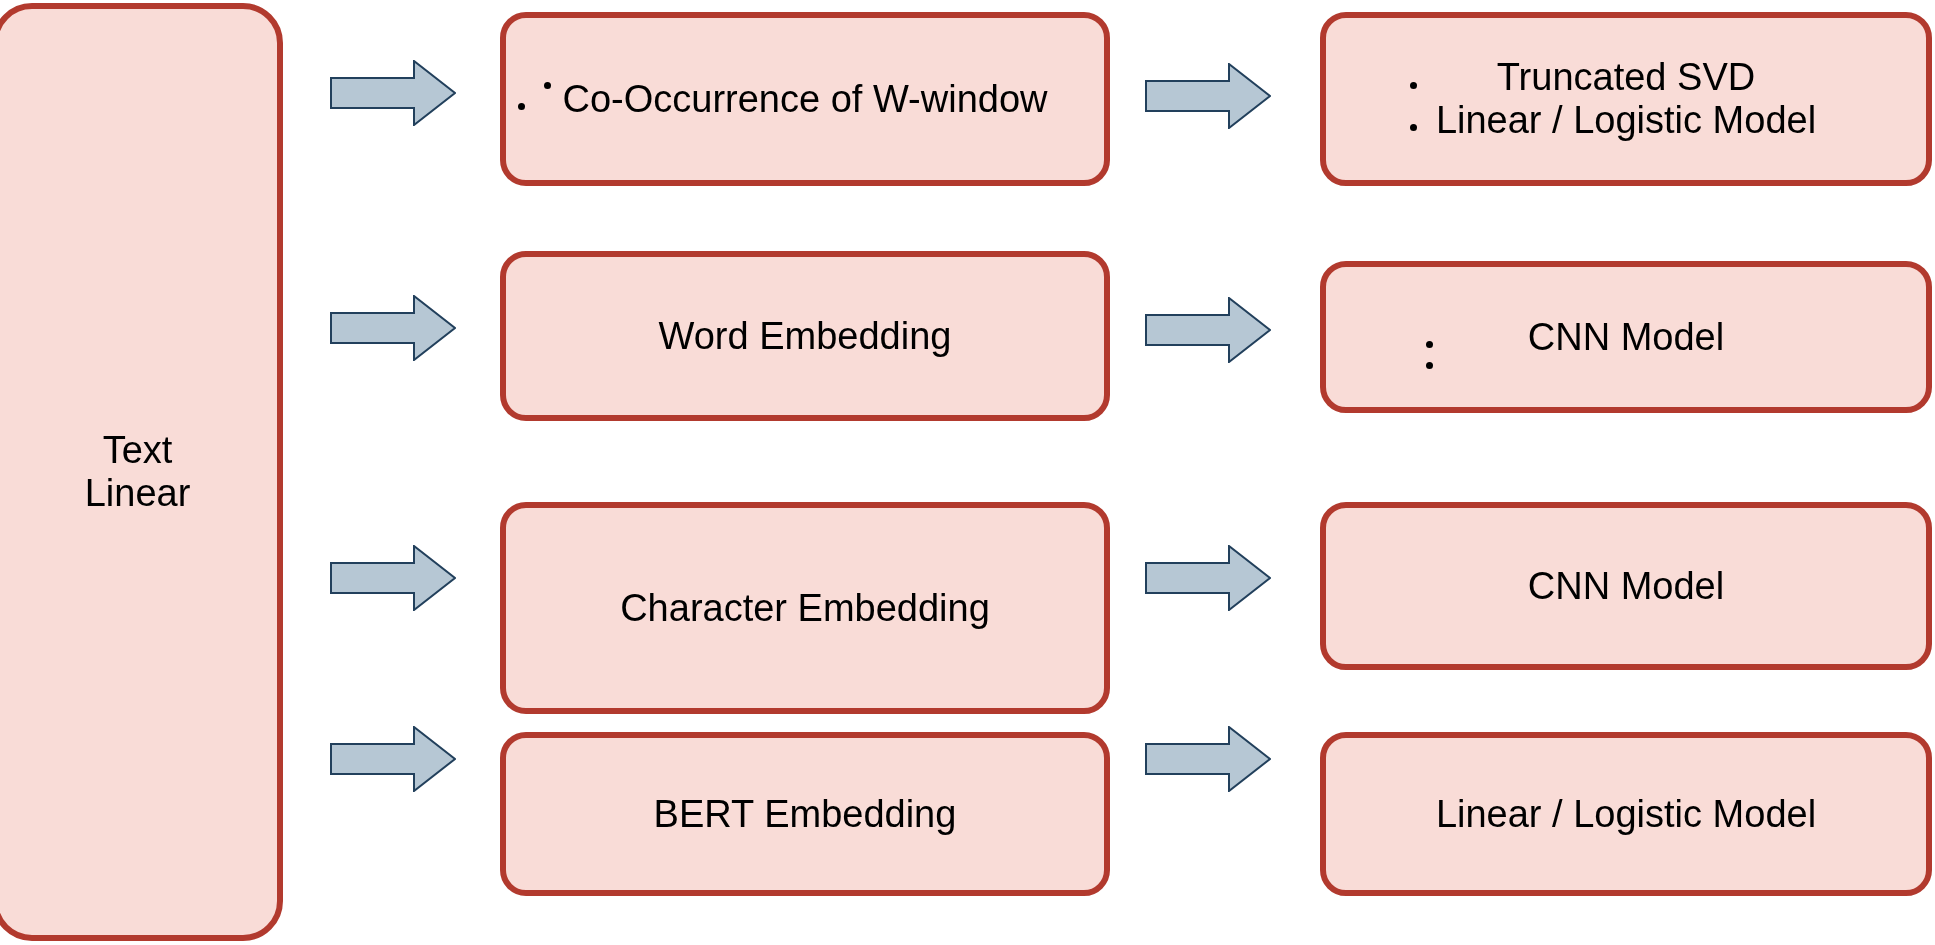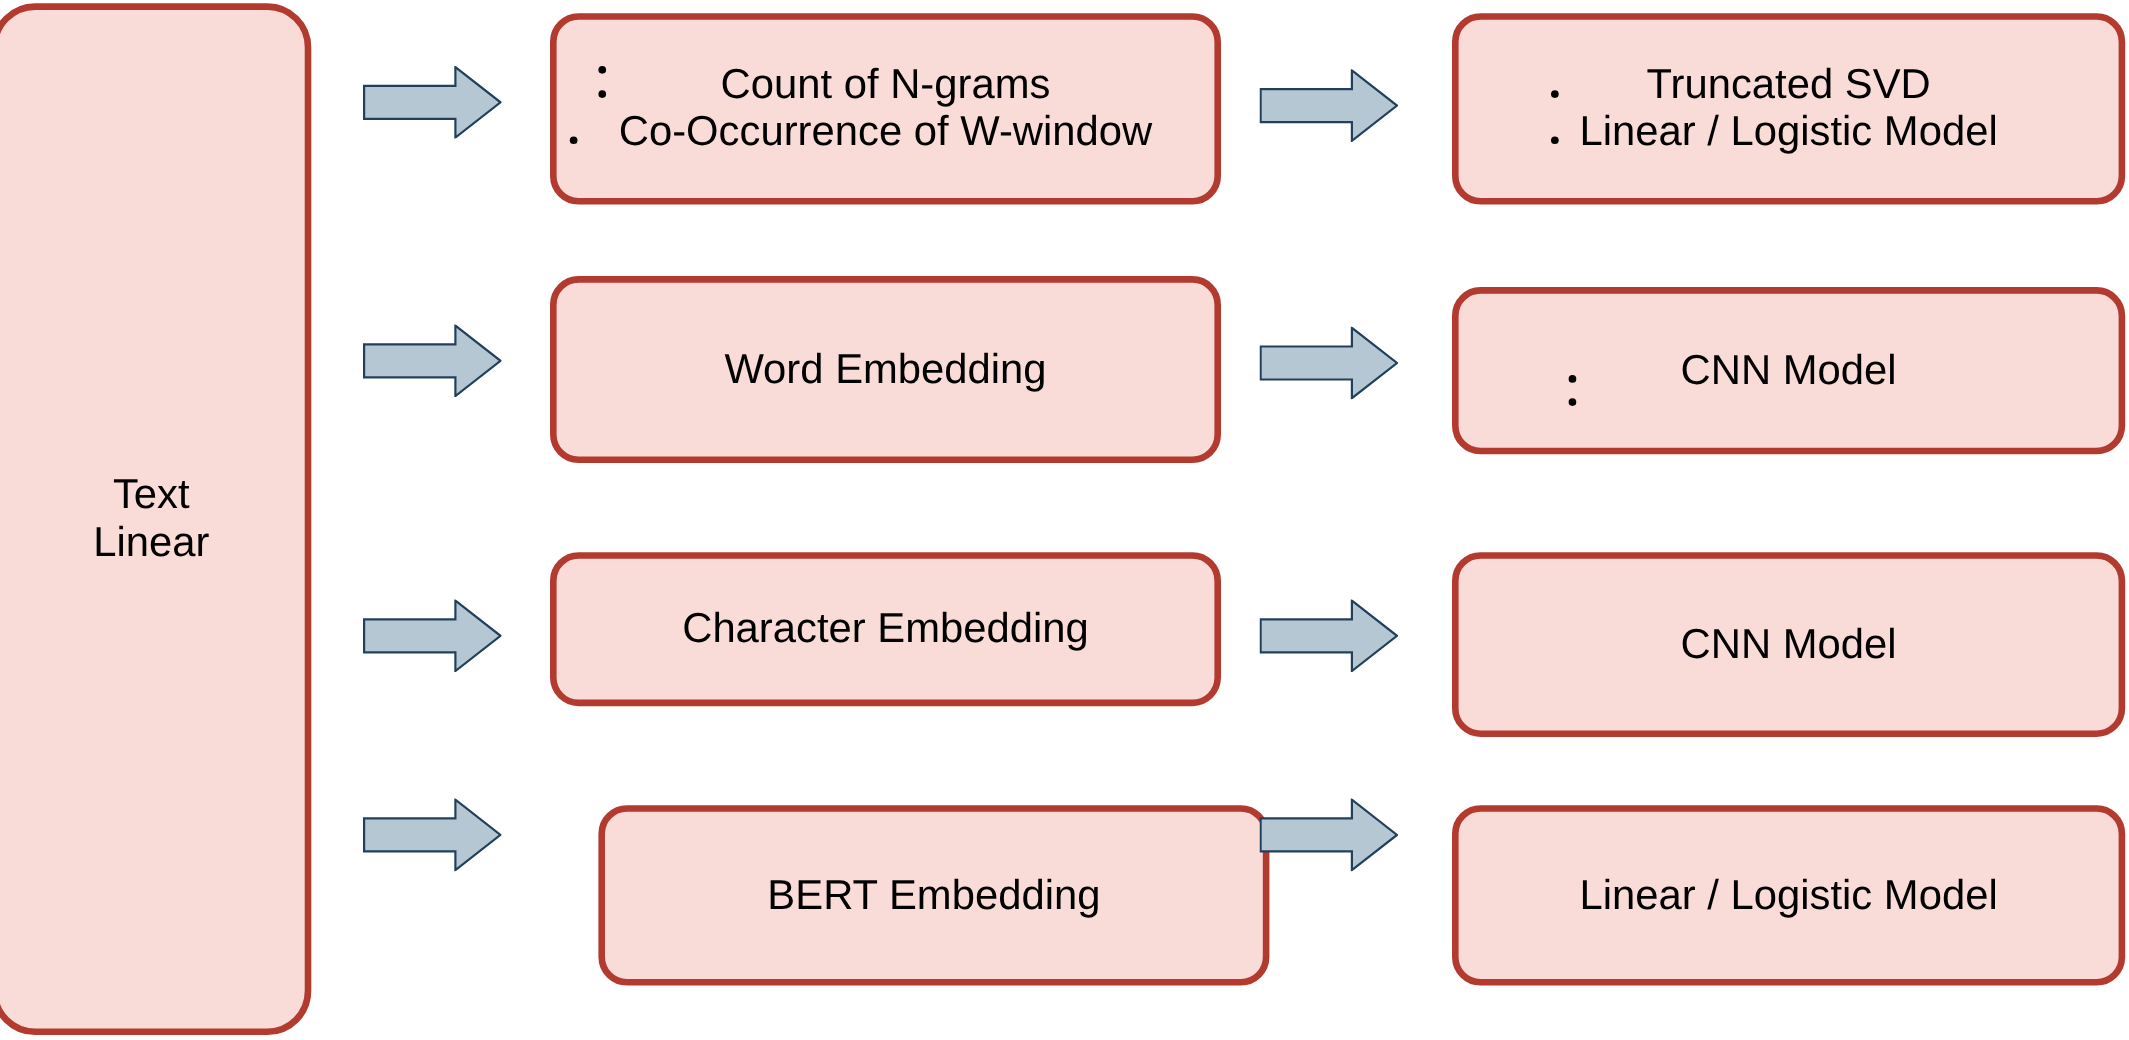--- a/index.html
+++ b/index.html
@@ -58,24 +58,20 @@
       <polygon points="1,18 84,18 84,1 125,33 84,65 84,48 1,48" fill="#b6c7d4" stroke="#22405c" stroke-width="2"></polygon>
     </svg>
   </div>
 
   <div class="pbox" style="left:500px;top:12px;width:610px;height:174px;">
     <div class="blist">
       <div class="brow">
         <span class="bullet"></span>
       </div>
       <div class="brow">
-        <span class="bullet"></span>
-        <span class="btext">Count of N-grams</span>
-      </div>
-      <div class="brow">
         <span class="bullet" style="left:12px;"></span>
         <span class="btext">Co-Occurrence of W-window</span>
       </div>
     </div>
   </div>
 
   <div class="arrow" style="left:1145px;top:63px;width:126px;height:66px;">
     <svg viewBox="0 0 126 66" preserveAspectRatio="none">
       <polygon points="1,18 84,18 84,1 125,33 84,65 84,48 1,48" fill="#b6c7d4" stroke="#22405c" stroke-width="2"></polygon>
     </svg>
@@ -121,41 +117,41 @@
       </div>
     </div>
   </div>
 
   <div class="arrow" style="left:330px;top:545px;width:126px;height:66px;">
     <svg viewBox="0 0 126 66" preserveAspectRatio="none">
       <polygon points="1,18 84,18 84,1 125,33 84,65 84,48 1,48" fill="#b6c7d4" stroke="#22405c" stroke-width="2"></polygon>
     </svg>
   </div>
 
-  <div class="pbox" style="left:500px;top:502px;width:610px;height:140px;">
+  <div class="pbox" style="left:500px;top:502px;width:610px;height:212px;">
     <span class="line">Character Embedding</span>
   </div>
 
   <div class="arrow" style="left:1145px;top:545px;width:126px;height:66px;">
     <svg viewBox="0 0 126 66" preserveAspectRatio="none">
       <polygon points="1,18 84,18 84,1 125,33 84,65 84,48 1,48" fill="#b6c7d4" stroke="#22405c" stroke-width="2"></polygon>
     </svg>
   </div>
 
   <div class="pbox" style="left:1320px;top:502px;width:612px;height:168px;">
     <span class="line">CNN Model</span>
   </div>
 
   <div class="arrow" style="left:330px;top:726px;width:126px;height:66px;">
     <svg viewBox="0 0 126 66" preserveAspectRatio="none">
       <polygon points="1,18 84,18 84,1 125,33 84,65 84,48 1,48" fill="#b6c7d4" stroke="#22405c" stroke-width="2"></polygon>
     </svg>
   </div>
 
-  <div class="pbox" style="left:500px;top:732px;width:610px;height:164px;margin-left:44px;">
+  <div class="pbox" style="left:500px;top:732px;width:610px;height:164px;">
     <span class="line">BERT Embedding</span>
   </div>
 
   <div class="arrow" style="left:1145px;top:726px;width:126px;height:66px;">
     <svg viewBox="0 0 126 66" preserveAspectRatio="none">
       <polygon points="1,18 84,18 84,1 125,33 84,65 84,48 1,48" fill="#b6c7d4" stroke="#22405c" stroke-width="2"></polygon>
     </svg>
   </div>
 
   <div class="pbox" style="left:1320px;top:732px;width:612px;height:164px;">

